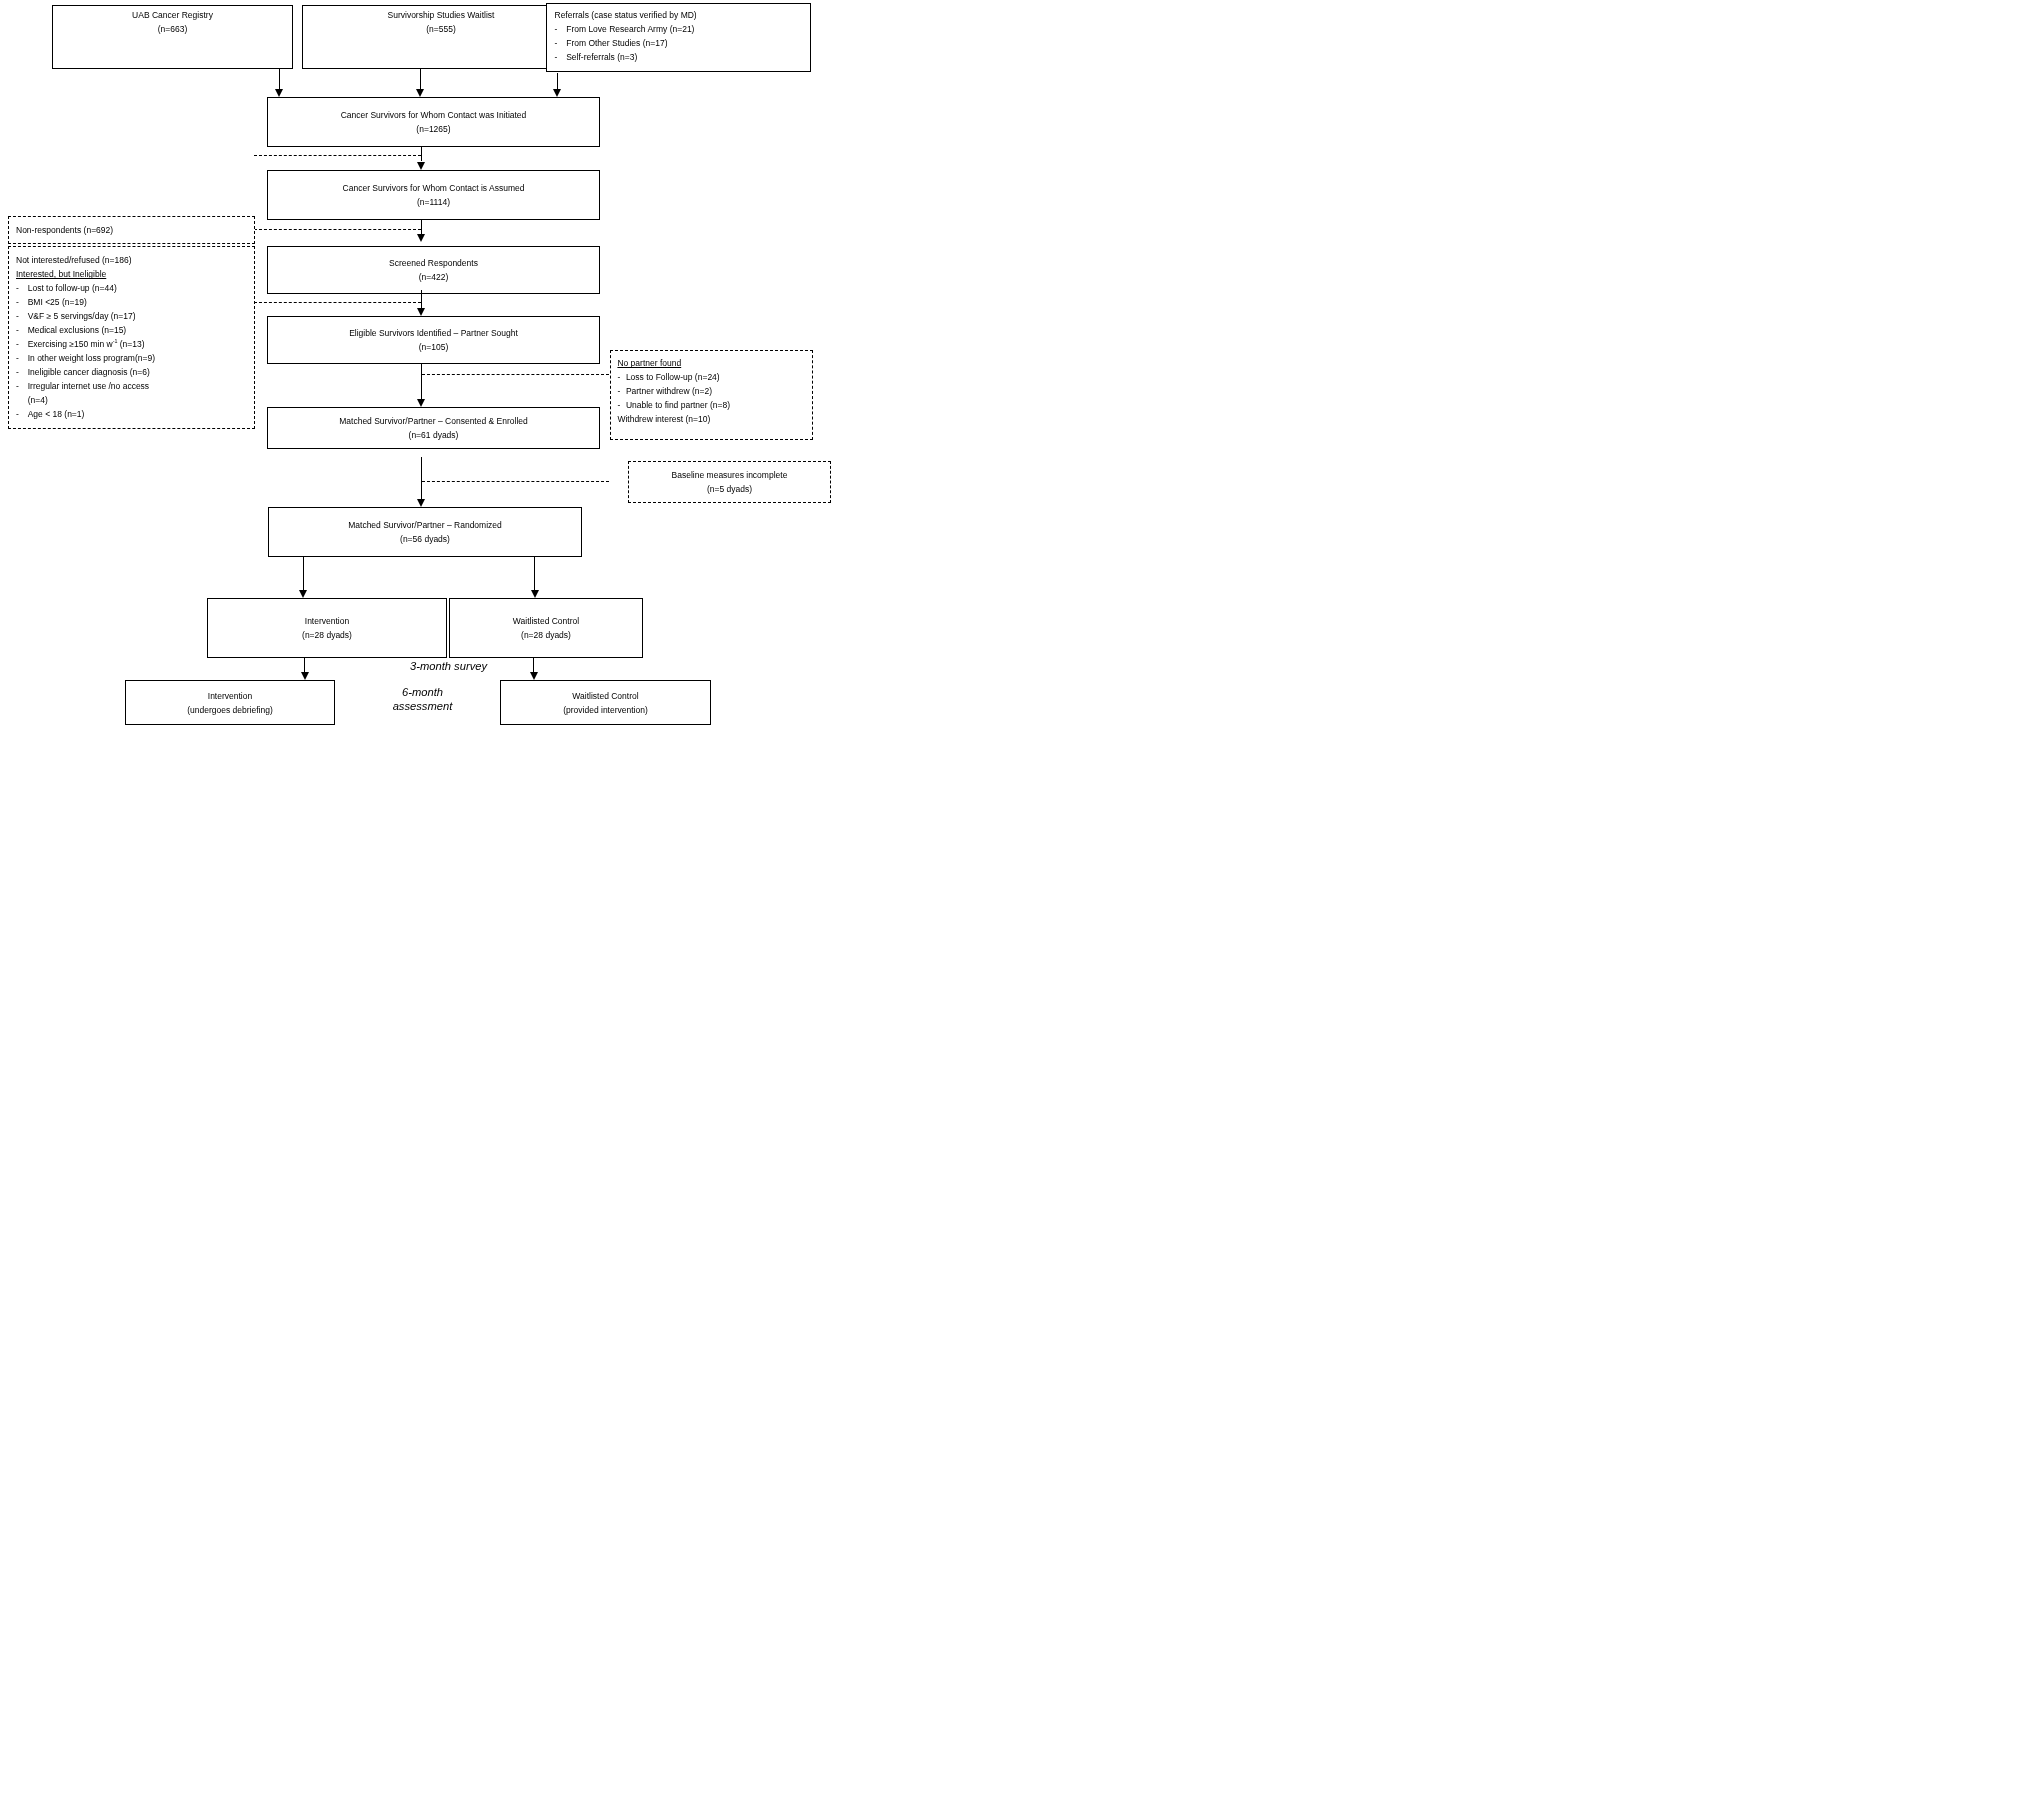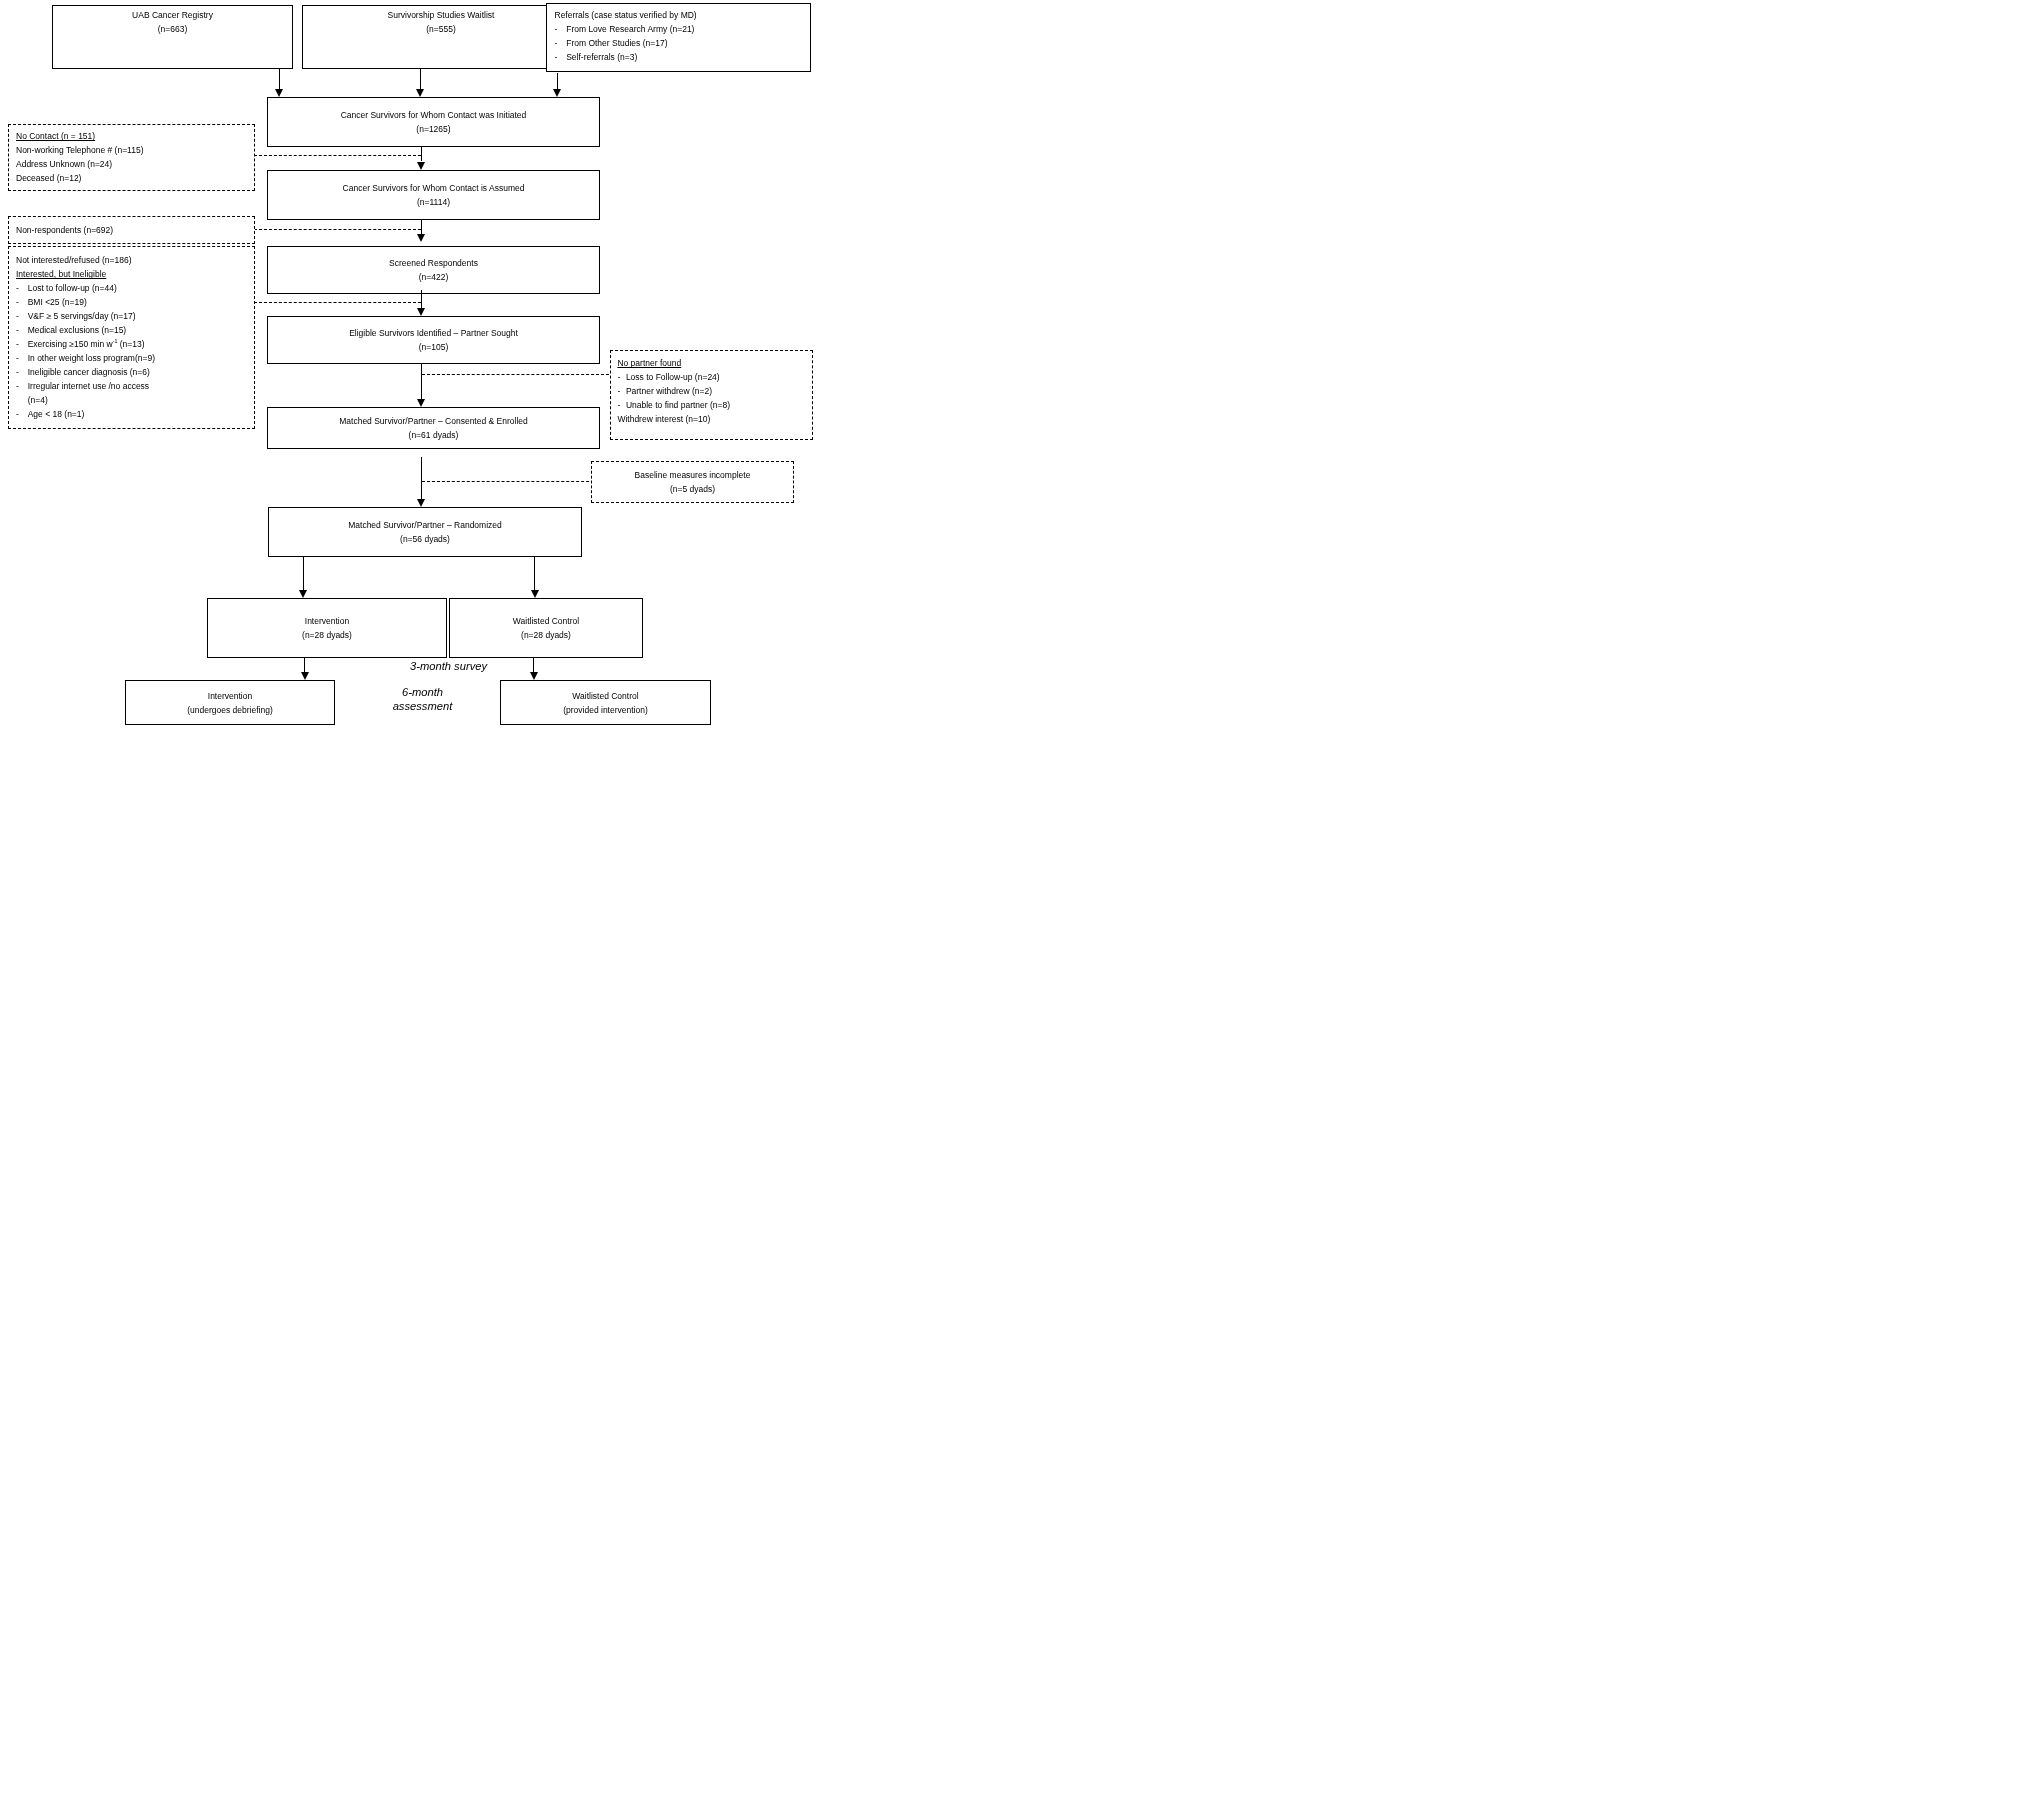--- a/index.html
+++ b/index.html
@@ -62,26 +62,20 @@
 
   <div class="box center" style="left:267px;top:97px;width:333px;height:50px;">
     <span>Cancer Survivors for Whom Contact was Initiated</span>
     <span>(n=1265)</span>
   </div>
 
   <div class="vline" style="left:421px;top:147px;height:14.4px;"></div>
   <div class="head" style="left:417px;top:162px;"></div>
   <div class="dline" style="left:254px;top:155px;width:167px;"></div>
 
-  <div class="dashedbox leftpad" style="left:7.5px;top:124px;width:247px;height:67px;">
-    <div class="u">No Contact (n = 151)</div>
-    <div>Non-working Telephone # (n=115)</div>
-    <div>Address Unknown (n=24)</div>
-    <div>Deceased (n=12)</div>
-  </div>
 
   <div class="box center" style="left:267px;top:170px;width:333px;height:50px;">
     <span>Cancer Survivors for Whom Contact is Assumed</span>
     <span>(n=1114)</span>
   </div>
 
   <div class="vline" style="left:421px;top:220px;height:14.4px;"></div>
   <div class="head" style="left:417px;top:234px;"></div>
   <div class="dline" style="left:254px;top:229px;width:167px;"></div>
 
@@ -167,21 +161,21 @@
 
   <div class="box center" style="left:267px;top:407px;width:333px;height:42px;">
     <span>Matched Survivor/Partner – Consented &amp; Enrolled</span>
     <span>(n=61 dyads)</span>
   </div>
 
   <div class="vline" style="left:421px;top:457px;height:42px;"></div>
   <div class="head" style="left:417px;top:499px;"></div>
   <div class="dline" style="left:422px;top:481px;width:187px;"></div>
 
-  <div class="dashedbox center" style="left:591px;top:461px;width:203px;height:42px;">
+  <div class="dashedbox center" style="left:628px;top:461px;width:203px;height:42px;">
     <span>Baseline measures incomplete</span>
     <span>(n=5 dyads)</span>
   </div>
 
   <div class="box center" style="left:268px;top:507px;width:314px;height:50px;">
     <span>Matched Survivor/Partner – Randomized</span>
     <span>(n=56 dyads)</span>
   </div>
 
   <div class="vline" style="left:303px;top:557px;height:33px;"></div>

